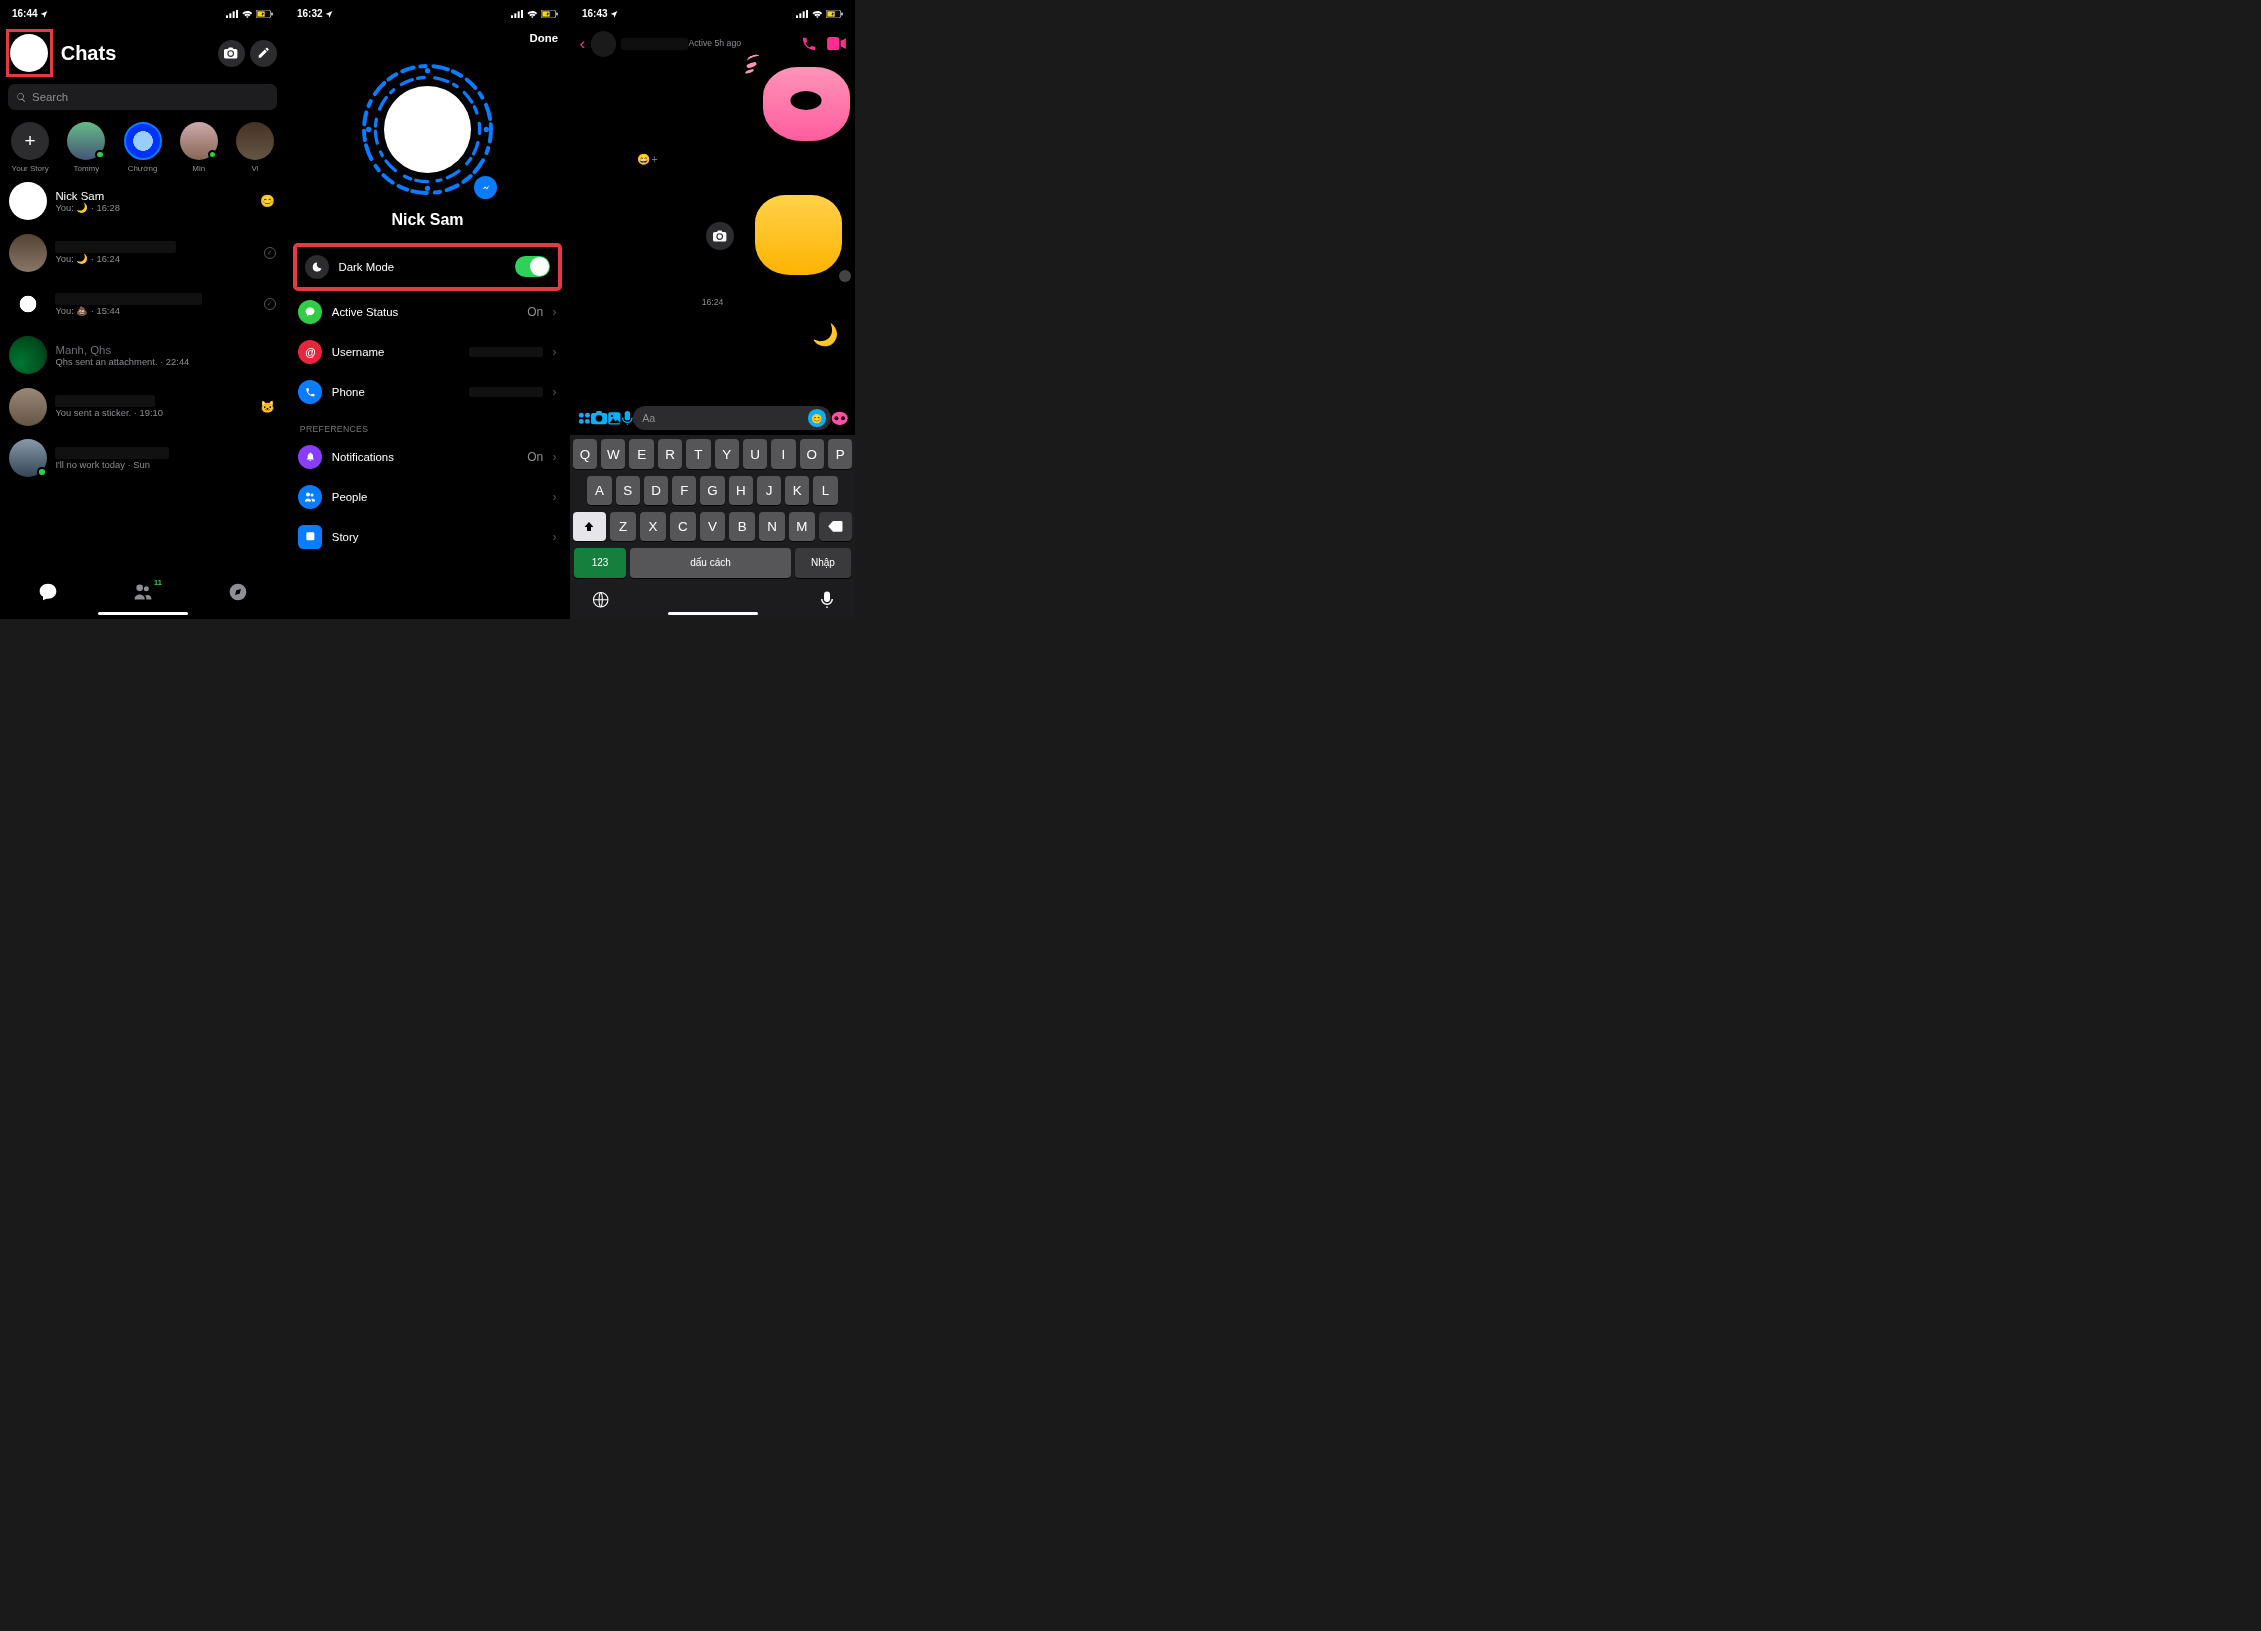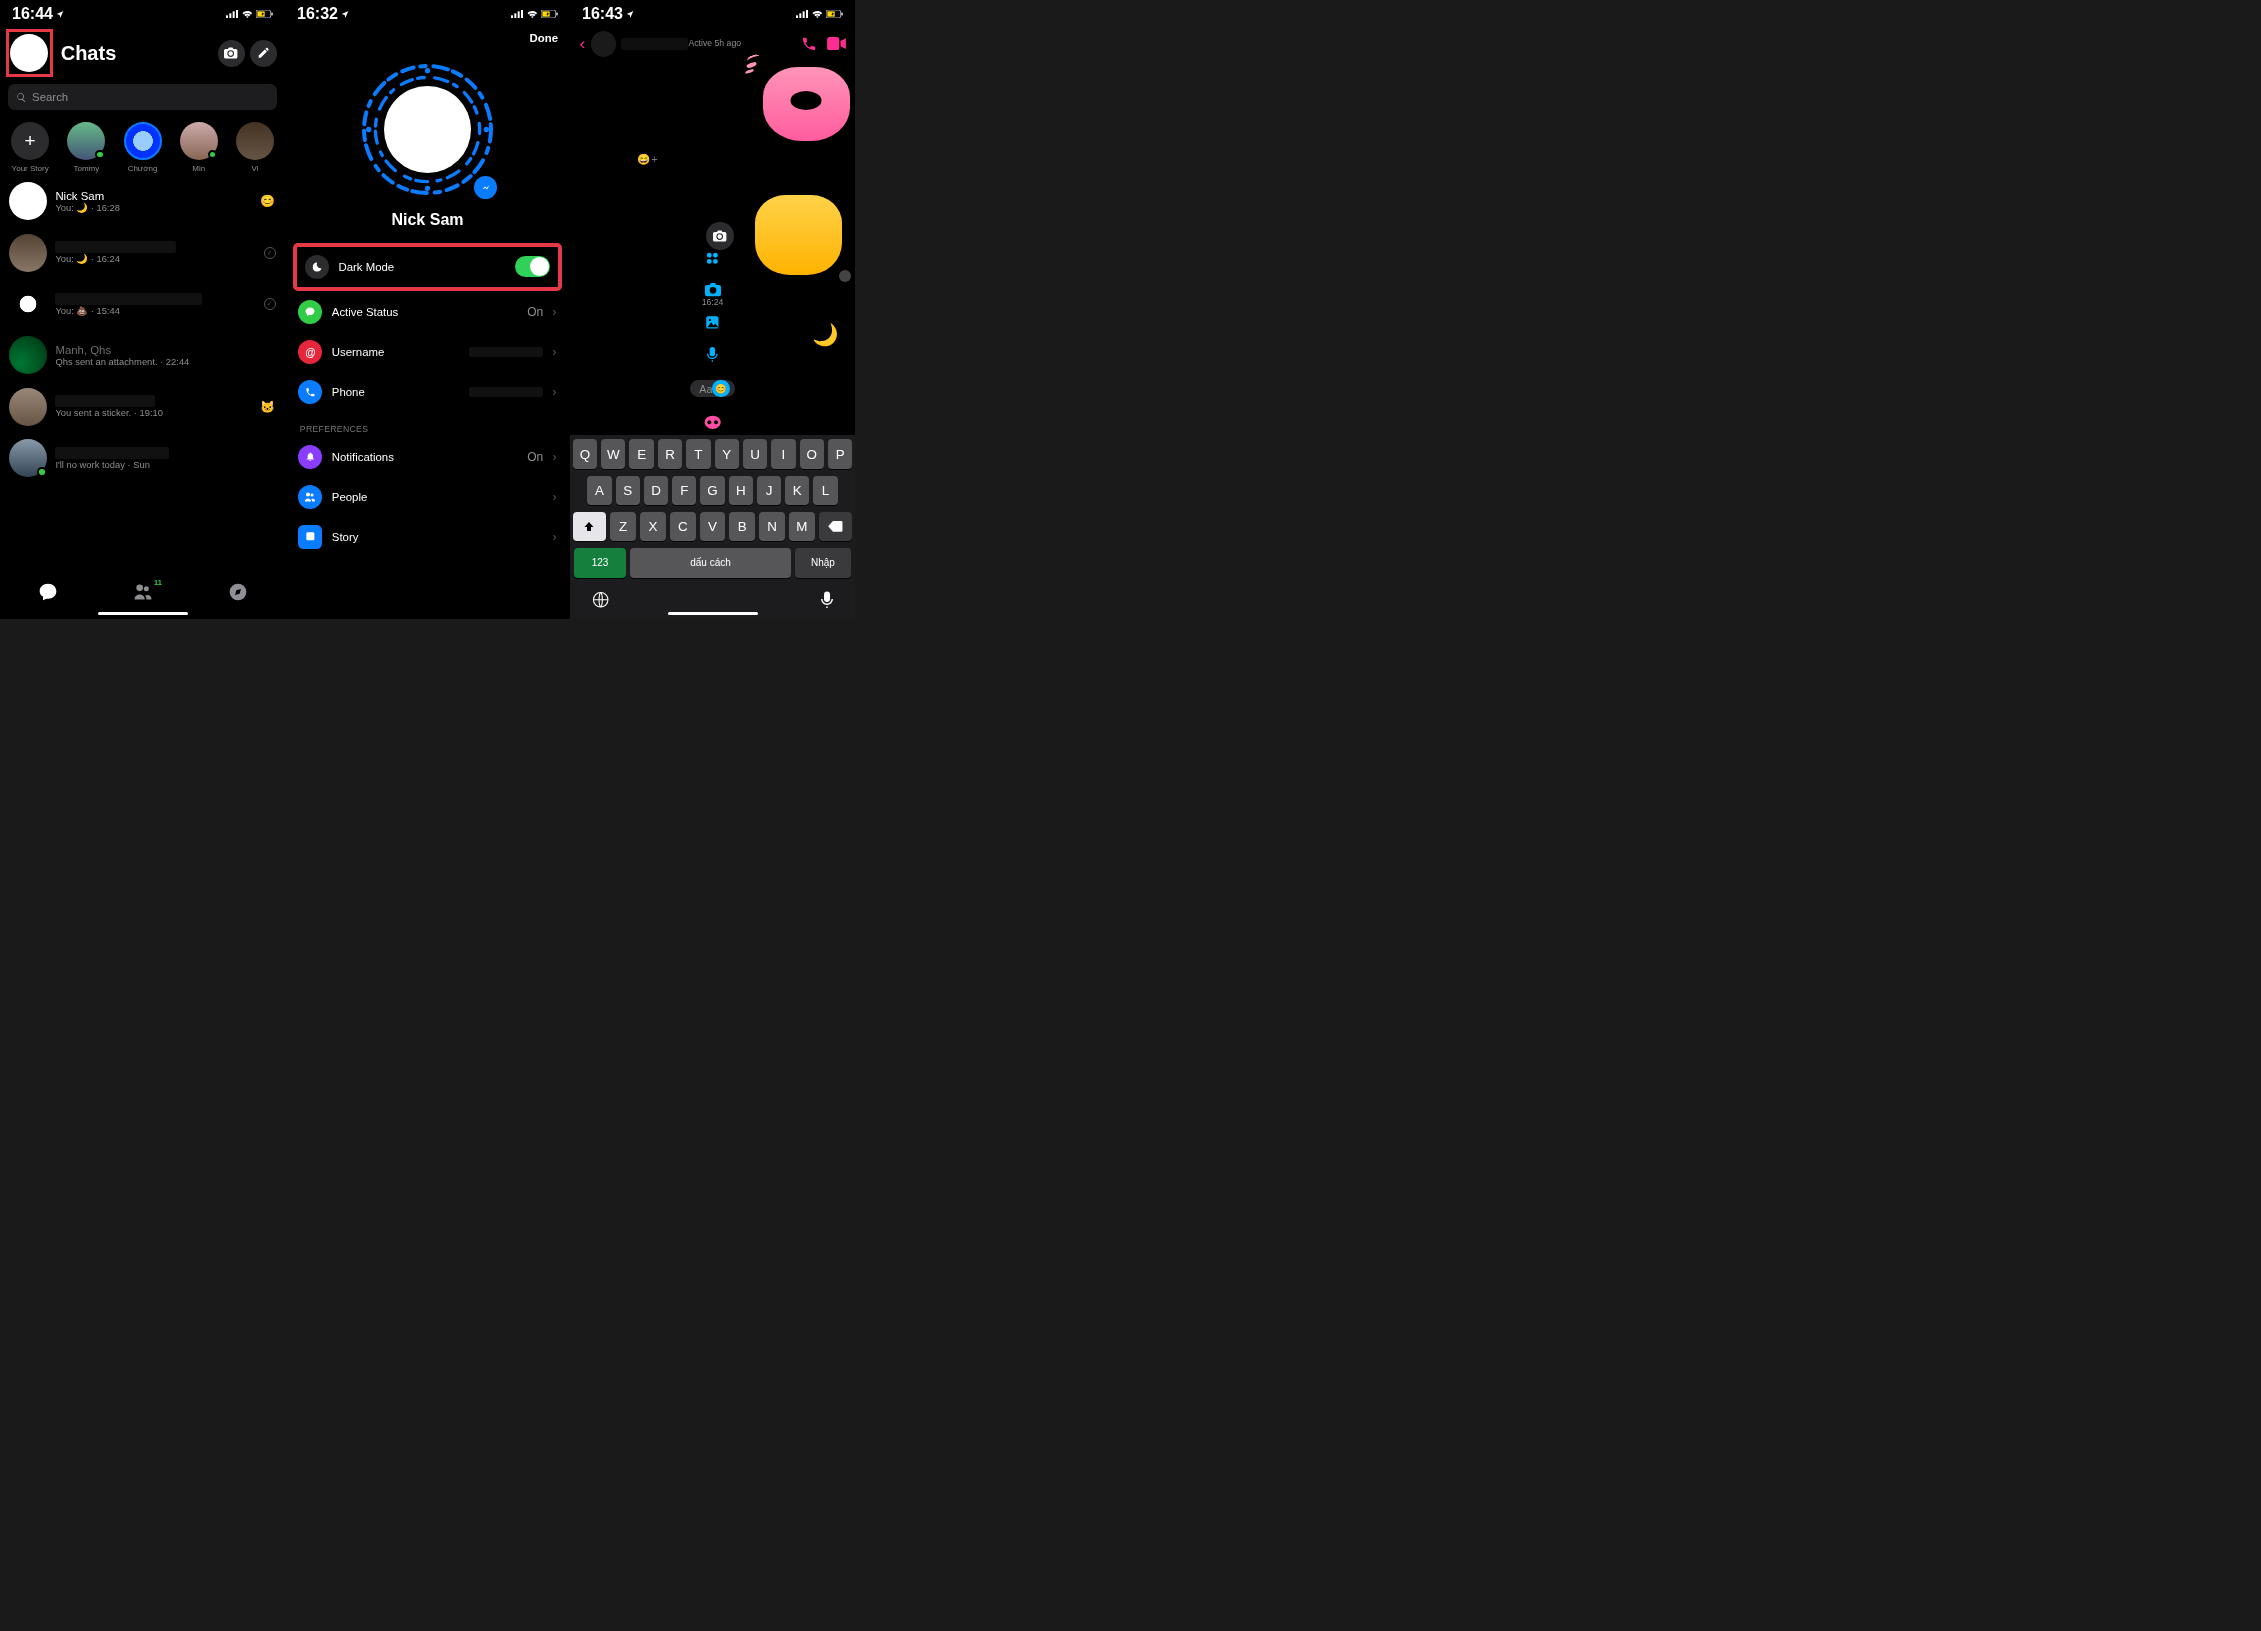--- a/index.html
+++ b/index.html
@@ -1,18 +1,18 @@
 <!DOCTYPE html>
 <html style="font-size:10.7px"><head>
 <meta charset="utf-8">
 <style>
   *{box-sizing:border-box;margin:0;padding:0;font-family:-apple-system,Helvetica,Arial,sans-serif;}
   body{background:#1a1a1a;display:flex;gap:0;width:856px;}
   .phone{width:285px;height:619px;background:#000;position:relative;color:#fff;overflow:hidden;display:flex;flex-direction:column;}
-  .status-bar{height:27px;display:flex;justify-content:space-between;align-items:center;padding:0 12px;font-size:16px;font-weight:600;}
+  .status-bar{height:27px;display:flex;justify-content:space-between;align-items:center;padding:0 12px;font-size:10px;font-weight:600;}
   .status-left{display:flex;align-items:center;gap:2.7px;}
   .status-right{display:flex;align-items:center;gap:3.3px;}
   .hl{border:3.3px solid #e63946;}
 
   
   .s1-header{display:flex;align-items:center;padding:4px 8px;}
   .avatar-btn{width:38px;height:38px;border-radius:50%;background:#fff;display:flex;align-items:center;justify-content:center;margin-left:-1.3px;}
   .hl-avatar{padding:2px;margin:-2px 4px -2px -2px;}
   .title{font-size:20px;font-weight:700;margin-left:4px;flex:1;}
   .hdr-btn{width:27px;height:27px;border-radius:50%;background:#2c2c2e;display:flex;align-items:center;justify-content:center;margin-left:5.4px;}
@@ -71,21 +71,21 @@
   .sticker{position:absolute;}
   .pig1{top:6.7px;right:5.4px;width:87px;height:74px;background:linear-gradient(#ff94b8,#ff5c9e);border-radius:40% 40% 45% 45%;}
   .pig1::before{content:"";position:absolute;top:24px;left:50%;transform:translateX(-50%);width:31px;height:19px;background:#000;border-radius:50%;}
   .pig1::after{content:"";position:absolute;top:-12px;left:-16px;width:13.4px;height:5.4px;border-top:2px solid #ff94b8;border-radius:50%;transform:rotate(-20deg);box-shadow:-4px 5.4px 0 -1.3px #ff94b8,-8px 10.7px 0 -2px #ff94b8;}
   .pig2{top:134px;right:13.4px;width:87px;height:80px;background:linear-gradient(#ffd24a,#ffb300);border-radius:35% 35% 40% 40%;}
   .cam-bubble{position:absolute;top:161px;right:121px;width:28px;height:28px;border-radius:50%;background:#2c2c2e;display:flex;align-items:center;justify-content:center;}
   .time-label{position:absolute;top:236px;left:50%;transform:translateX(-50%);font-size:8.7px;color:#8e8e93;}
   .reaction{position:absolute;top:92px;left:67px;font-size:10.7px;color:#555;display:flex;align-items:center;gap:1.3px;}
   .moon-msg{position:absolute;top:261px;right:16px;font-size:21.4px;}
   .tiny-av{position:absolute;top:209px;right:4px;width:12px;height:12px;border-radius:50%;background:#444;}
-  .composer{display:flex;align-items:center;padding:5.4px 6.7px;gap:18px;flex-direction:column;}
+  .composer{display:flex;align-items:center;padding:5.4px 6.7px;gap:0;}
   .comp-icon{color:#00b2ff;font-size:14.7px;}
   .comp-input{flex:1;background:#2c2c2e;border-radius:13.4px;height:24px;display:flex;align-items:center;padding:0 5.4px 0 9.4px;color:#8e8e93;justify-content:space-between;}
   .emoji-face{width:17.4px;height:17.4px;border-radius:50%;background:#00b2ff;display:flex;align-items:center;justify-content:center;font-size:9.4px;}
   .like{font-size:14.7px;color:#ff4da6;}
   .keyboard{background:#1c1c1e;padding:4px 2.7px 0;}
   .krow{display:flex;justify-content:center;gap:4px;margin-bottom:6.7px;}
   .key{flex:1;height:29.5px;background:#565658;border-radius:4px;display:flex;align-items:center;justify-content:center;font-size:13.4px;color:#fff;box-shadow:0 0.7px 0 #000;}
   .krow.mid{padding:0 14.7px;}
   .key.fn{background:#3a3a3c;}
   .key.shift{background:#e5e5ea;color:#000;flex:1.3;}

